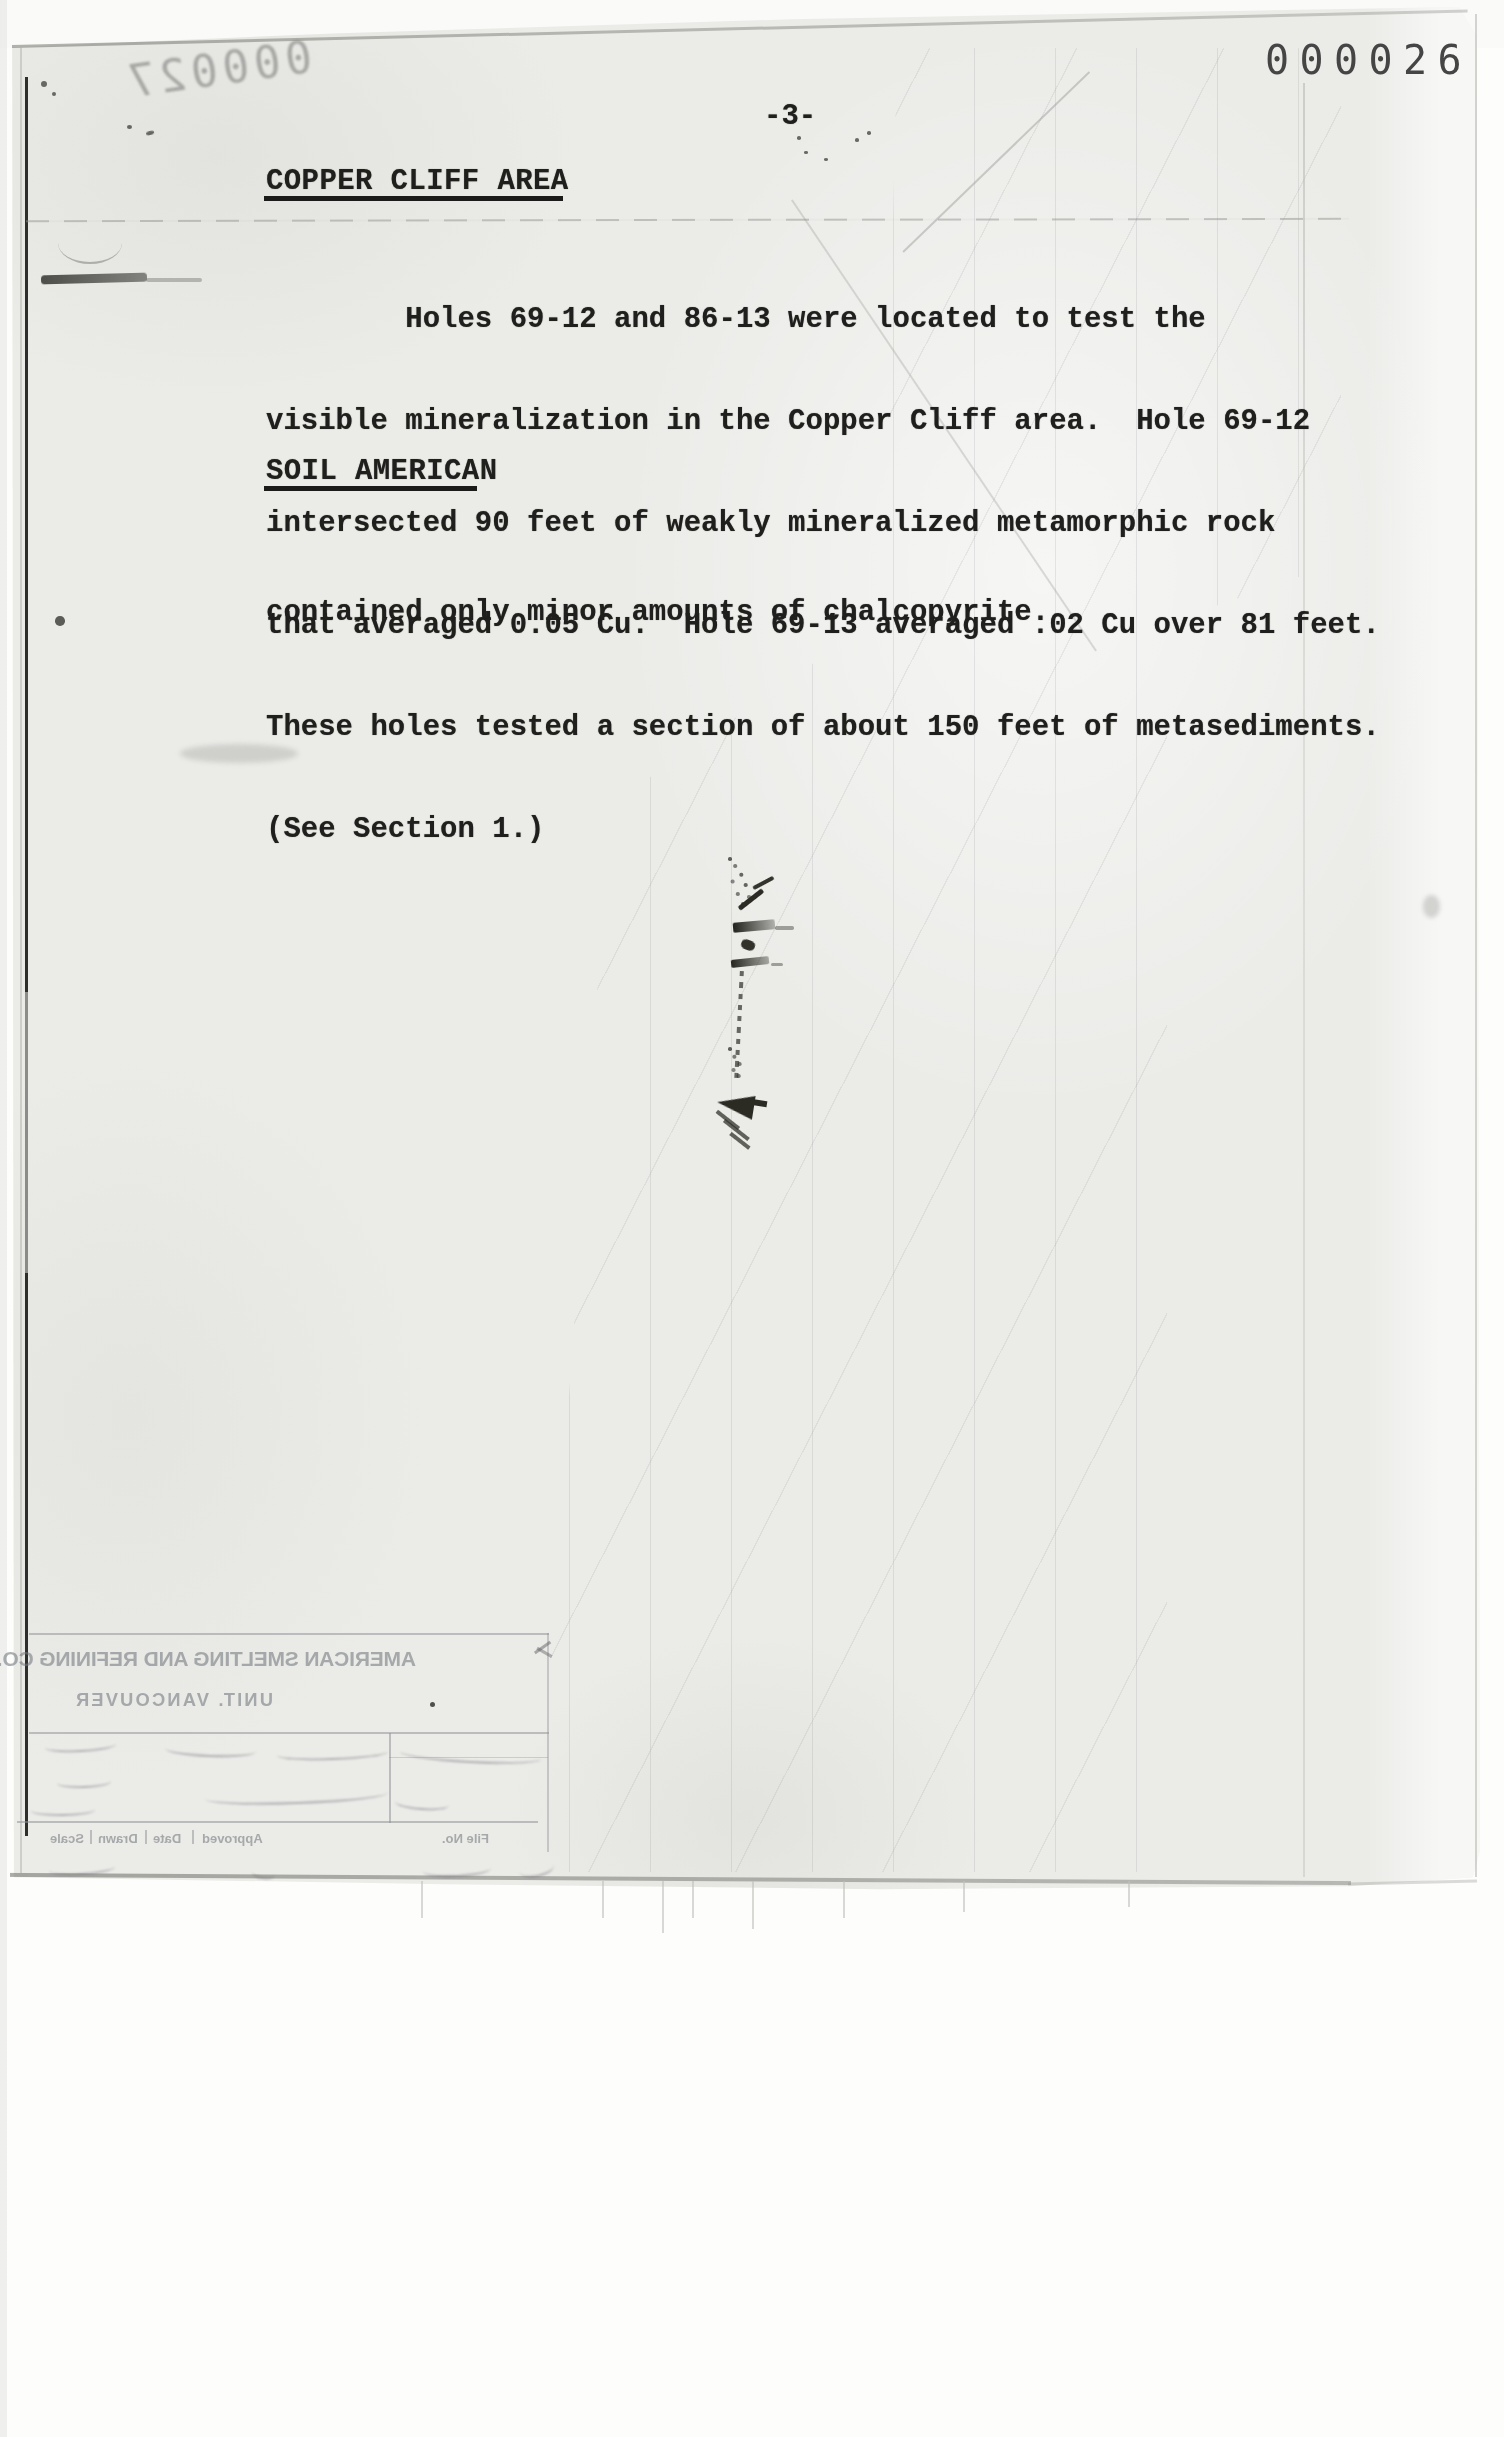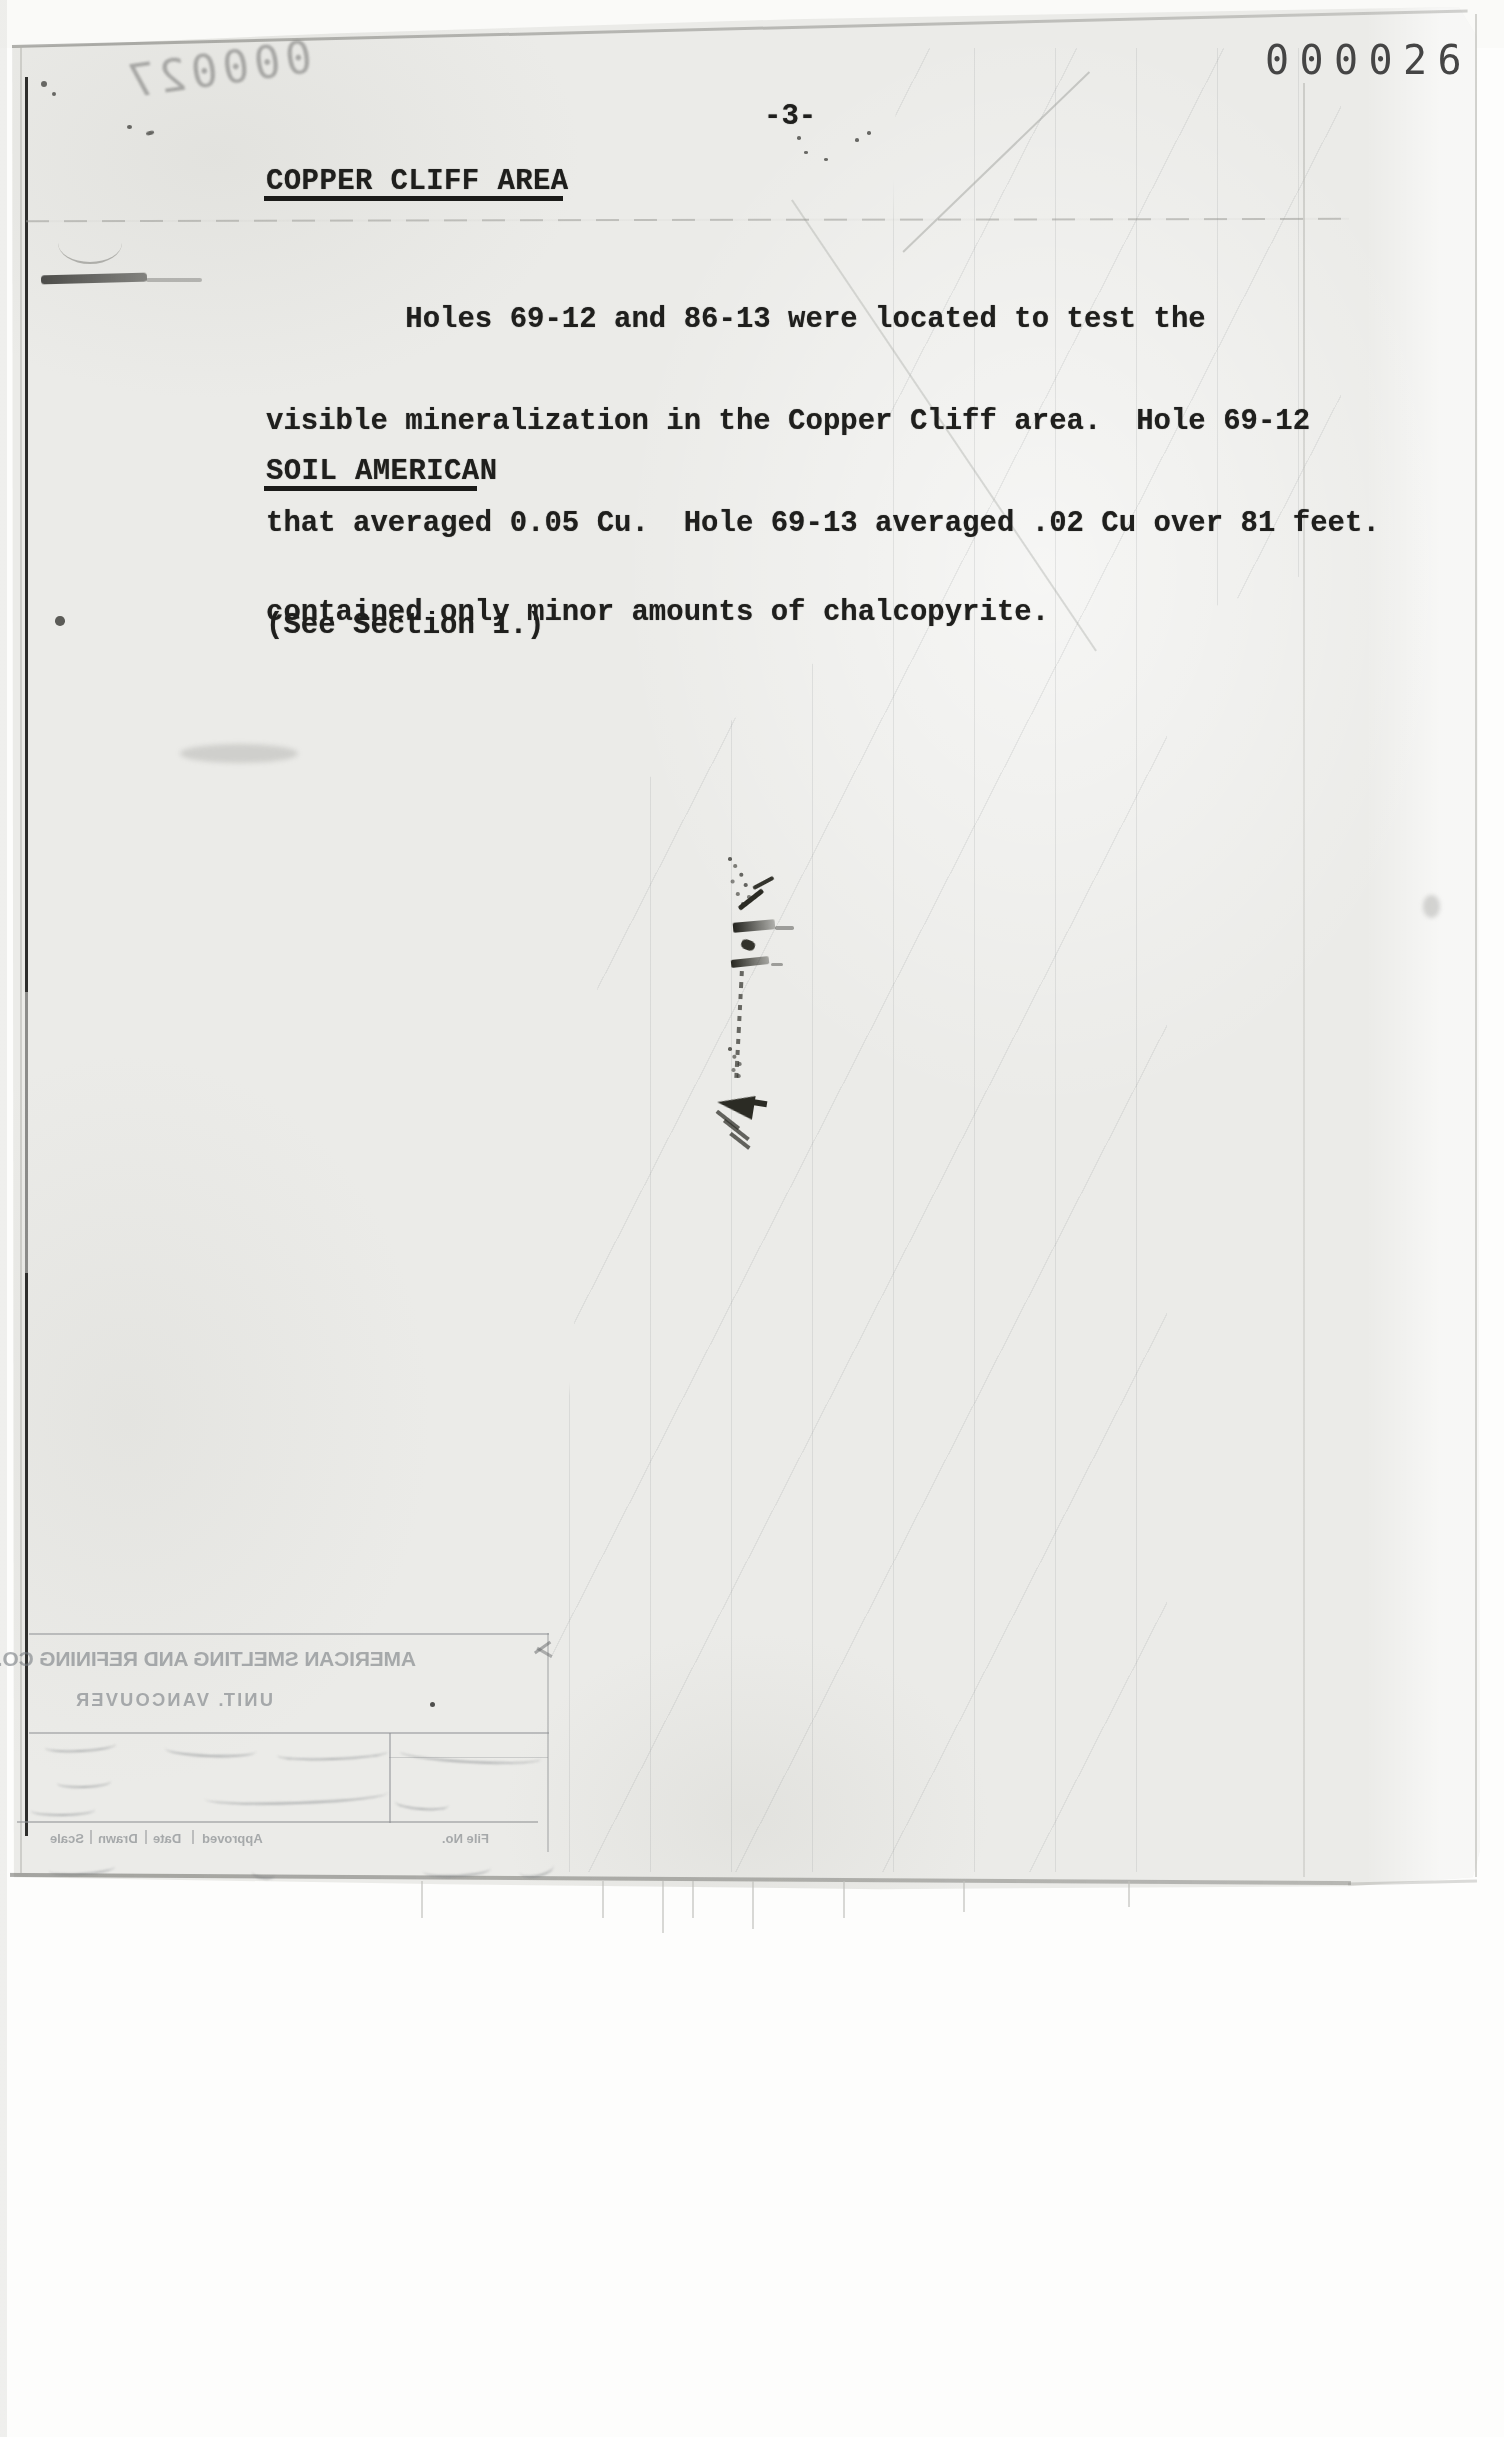--- a/index.html
+++ b/index.html
@@ -207,21 +207,23 @@
 <div class="abs bleed-number">000027</div>
 
 <div class="abs typed page-num">-3-</div>
 
 <div class="abs typed h1">COPPER CLIFF AREA</div>
 <div class="abs h1-rule"></div>
 
 <div class="abs typed para para-1">
   <div>        Holes 69-12 and 86-13 were located to test the</div>
   <div>visible mineralization in the Copper Cliff area.  Hole 69-12</div>
+  <div>intersected 90 feet of weakly mineralized metamorphic rock</div>
   <div>that averaged 0.05 Cu.  Hole 69-13 averaged .02 Cu over 81 feet.</div>
+  <div>These holes tested a section of about 150 feet of metasediments.</div>
   <div>(See Section 1.)</div>
 </div>
 
 <div class="abs typed h2">SOIL AMERICAN</div>
 <div class="abs h2-rule"></div>
 
 <div class="abs typed para para-2">
   <div>contained only minor amounts of chalcopyrite.</div>
 </div>
 

